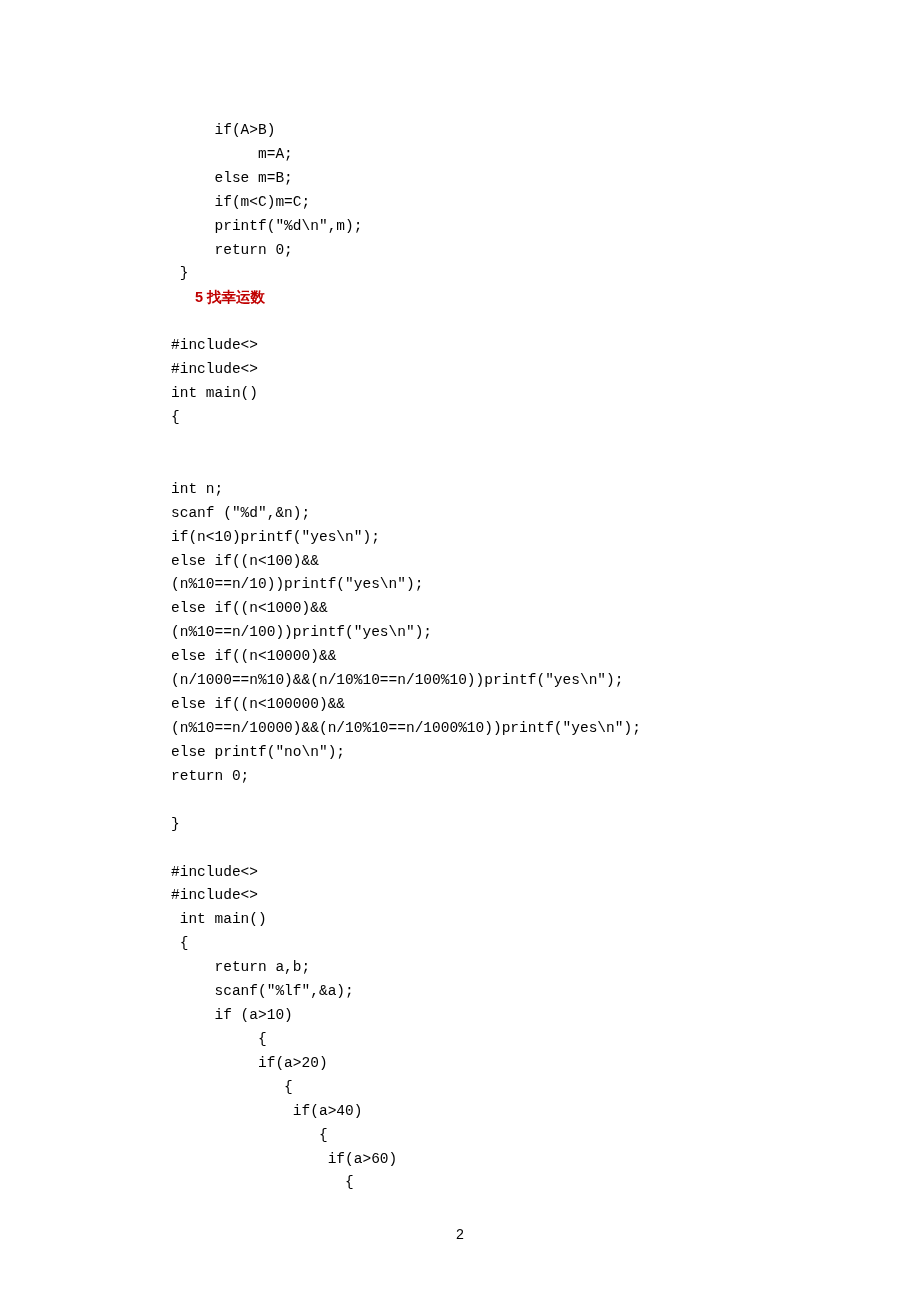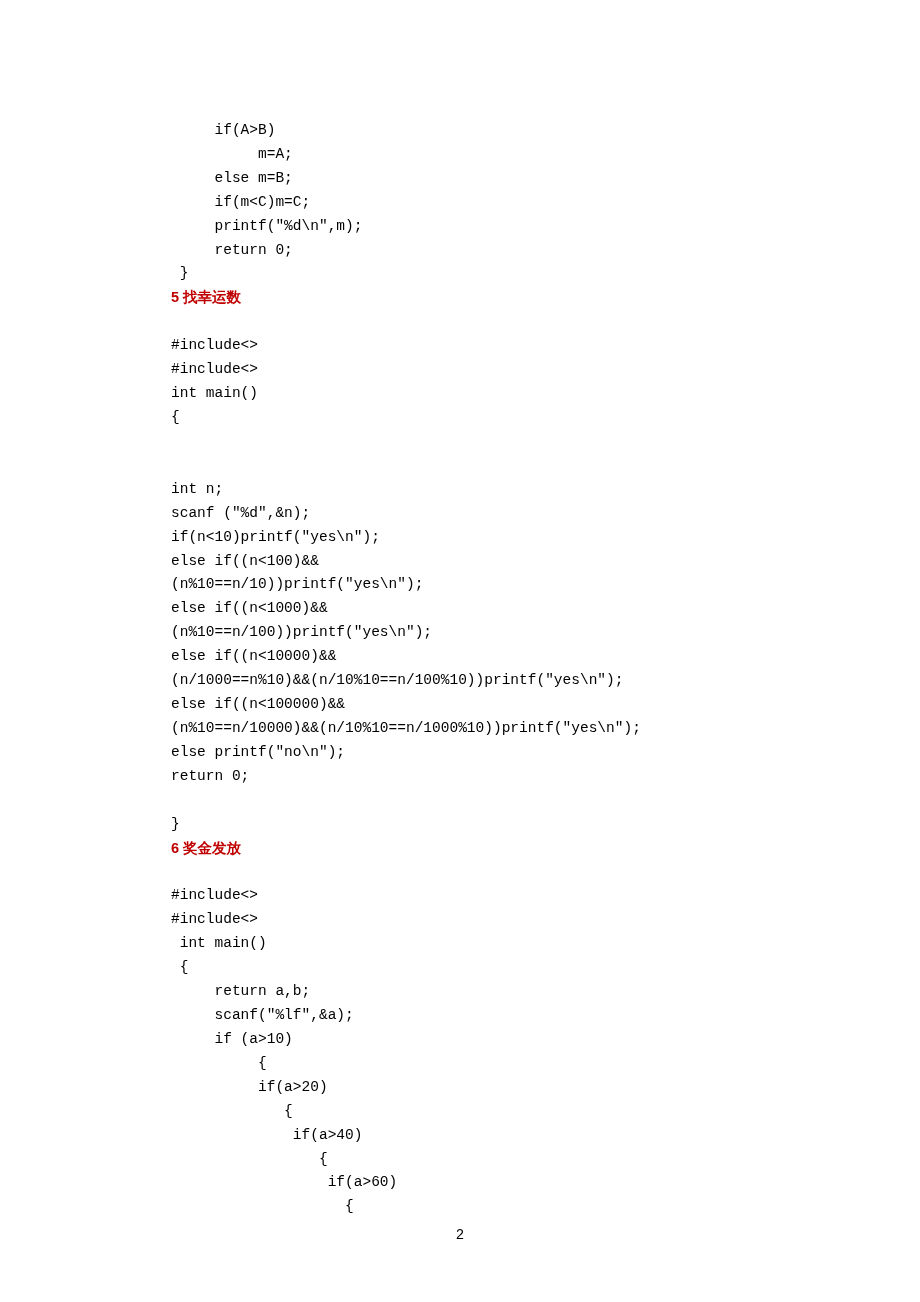--- a/index.html
+++ b/index.html
@@ -20,20 +20,21 @@
     position: relative;
   }
   .code-block {
     white-space: pre;
     font-family: "SimSun", "Courier New", monospace;
   }
   .heading {
     color: #c00000;
     font-weight: bold;
     font-family: "SimHei", "SimSun", sans-serif;
+    margin-left: 24px;
   }
   .page-num {
     position: absolute;
     bottom: 55px;
     left: 0;
     right: 0;
     text-align: center;
     font-size: 14px;
   }
 </style>
@@ -69,21 +70,20 @@
 <span>(n%10==n/100))printf("yes\n");</span>
 <span>else if((n&lt;10000)&amp;&amp;</span>
 <span>(n/1000==n%10)&amp;&amp;(n/10%10==n/100%10))printf("yes\n");</span>
 <span>else if((n&lt;100000)&amp;&amp;</span>
 <span>(n%10==n/10000)&amp;&amp;(n/10%10==n/1000%10))printf("yes\n");</span>
 <span>else printf("no\n");</span>
 <span>return 0;</span>
 
 <span>}</span></div>
 
-  <div class="heading">6 奖金发放</div>
 
   <div class="code-block">
 <span>#include&lt;&gt;</span>
 <span>#include&lt;&gt;</span>
 <span> int main()</span>
 <span> {</span>
 <span>     return a,b;</span>
 <span>     scanf("%lf",&amp;a);</span>
 <span>     if (a&gt;10)</span>
 <span>          {</span>

